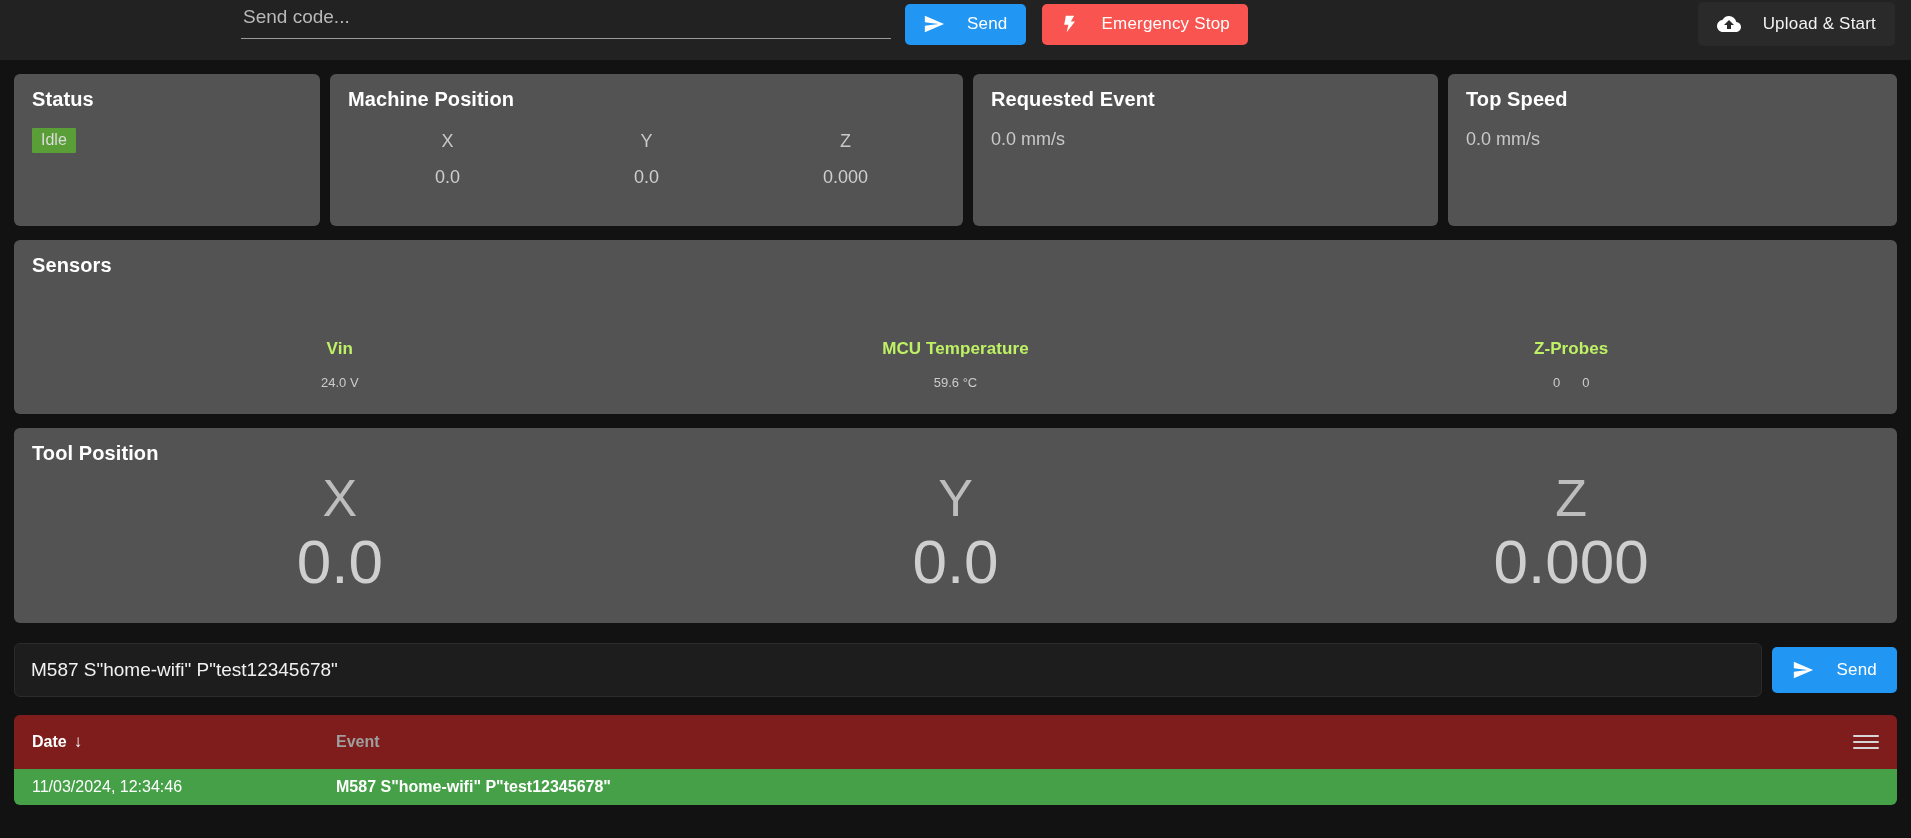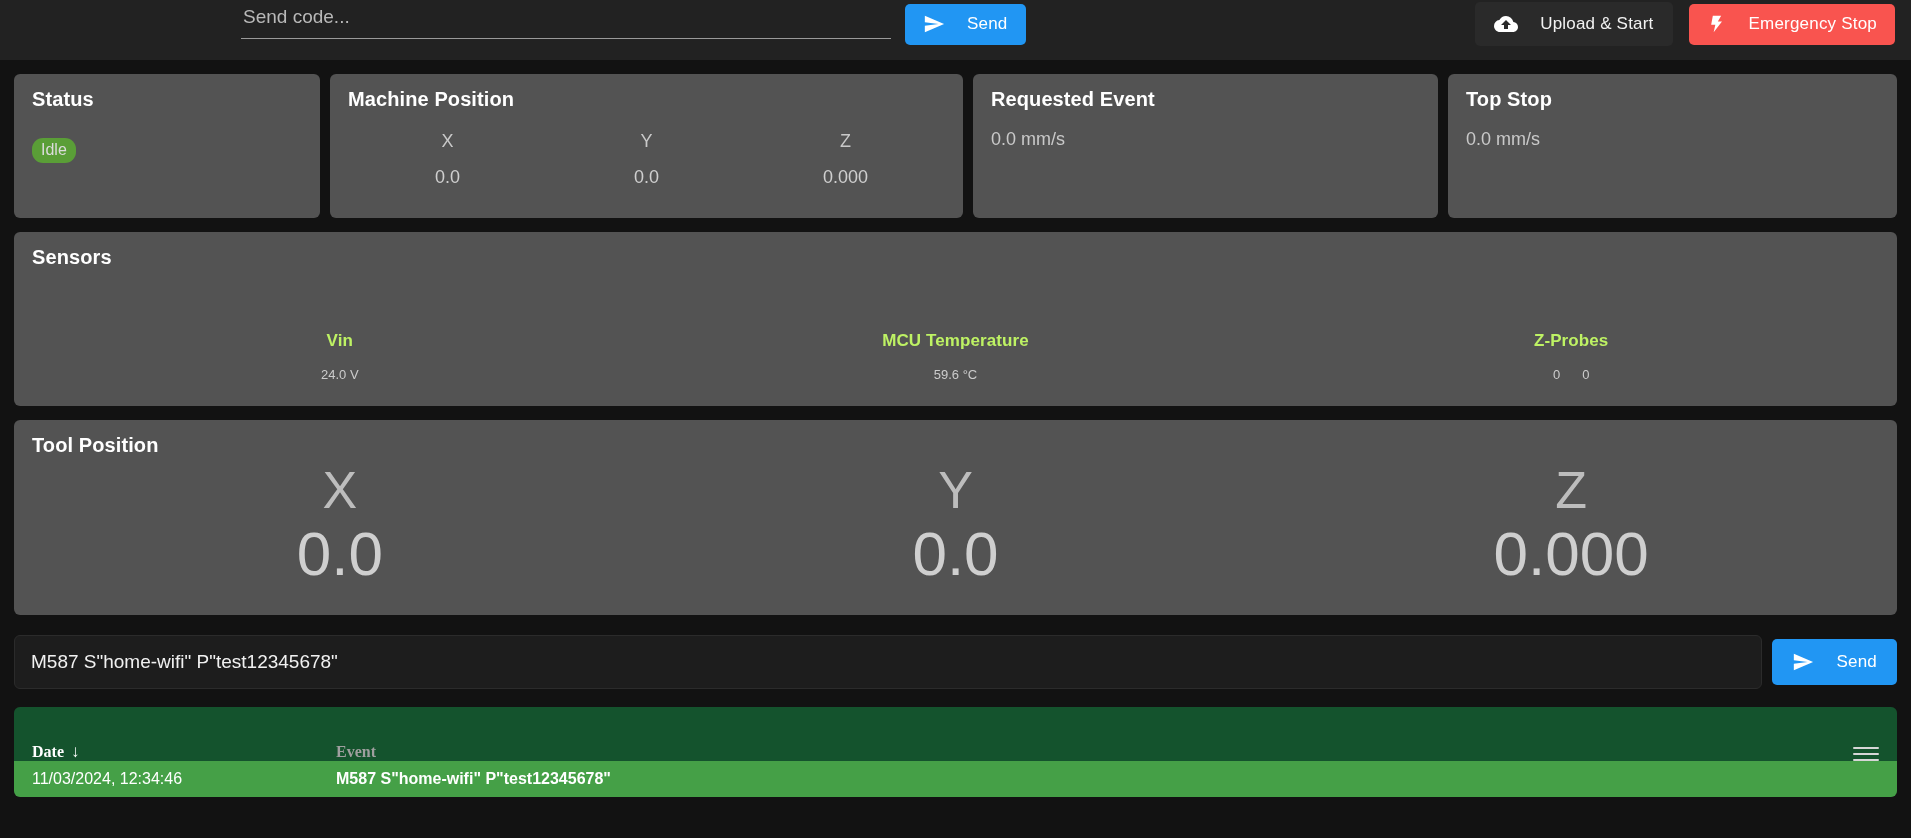--- a/index.html
+++ b/index.html
@@ -80,42 +80,42 @@
   .ico svg { display: block; }
 
   
   .content { padding: 0 14px; }
 
   .row { display: flex; gap: 10px; margin-top: 14px; }
 
   .card {
     background: #535353;
     border-radius: 6px;
-    padding: 14px 18px 28px 18px;
+    padding: 14px 18px 36px 18px;
     position: relative;
   }
   .card-title {
     font-size: 20px;
     font-weight: bold;
     color: #ffffff;
     letter-spacing: .1px;
   }
 
   .card-status { width: 306px; }
   .card-machine { flex: 0 0 633px; }
   .card-reqspeed { flex: 0 0 465px; }
   .card-topspeed { flex: 1 1 auto; }
 
   .badge-idle {
     display: inline-block;
-    margin-top: 27px;
+    margin-top: 17px;
     background: #5a9e37;
     color: #dcdcdc;
     font-size: 16px;
-    border-radius: 11px;
+    border-radius: 1px;
     padding: 2px 9px 3px 9px;
     line-height: 1.25;
   }
 
   .axis-grid {
     display: flex;
     margin-top: 18px;
     text-align: center;
   }
   .axis-col { flex: 1 1 0; }
@@ -209,25 +209,24 @@
 
   
   .table {
     margin-top: 18px;
     border-radius: 6px;
     overflow: hidden;
     background: #1e1e1e;
   }
   .thead {
     display: flex;
-    align-items: flex-end;
+    align-items: center;
     height: 54px;
     padding: 0 18px;
-    background: #14532d;
-    font-family: Liberation Serif, serif;
+    background: #7f1d1d;
   }
   .th-date {
     flex: 0 0 304px;
     font-size: 16px;
     font-weight: bold;
     color: #ffffff;
     display: flex;
     align-items: center;
     gap: 7px;
     cursor: pointer;
@@ -284,37 +283,37 @@
 
   <button class="btn btn-send">
     <span class="ico">
       <svg width="22" height="22" viewBox="0 0 24 24" fill="#ffffff">
         <path d="M2.01 21L23 12 2.01 3 2 10l15 2-15 2z"></path>
       </svg>
     </span>
     <span>Send</span>
   </button>
 
+  <button class="btn btn-estop">
+    <span class="ico">
+      <svg width="20" height="22" viewBox="0 0 24 24" fill="#ffffff">
+        <path d="M7 2h10l-4 7h5L8 22l2-9H5z"></path>
+      </svg>
+    </span>
+    <span>Emergency Stop</span>
+  </button>
+
   <button class="btn btn-upload">
     <span class="ico">
       <svg width="24" height="24" viewBox="0 0 24 24" fill="#ffffff">
         <path d="M19.35 10.04A7.49 7.49 0 0 0 12 4C9.11 4 6.6 5.64 5.35 8.04A5.994 5.994 0 0 0 0 14c0 3.31 2.69 6 6 6h13c2.76 0 5-2.24 5-5 0-2.64-2.05-4.78-4.65-4.96zM14 13v4h-4v-4H7l5-5 5 5h-3z"></path>
       </svg>
     </span>
     <span>Upload &amp; Start</span>
   </button>
-
-  <button class="btn btn-estop">
-    <span class="ico">
-      <svg width="20" height="22" viewBox="0 0 24 24" fill="#ffffff">
-        <path d="M7 2h10l-4 7h5L8 22l2-9H5z"></path>
-      </svg>
-    </span>
-    <span>Emergency Stop</span>
-  </button>
 </div>
 
 <div class="content">
 
   <div class="row">
 
     <div class="card card-status">
       <div class="card-title">Status</div>
       <span class="badge-idle">Idle</span>
     </div>
@@ -336,21 +335,21 @@
         </div>
       </div>
     </div>
 
     <div class="card card-reqspeed">
       <div class="card-title">Requested Event</div>
       <div class="speed-value">0.0 mm/s</div>
     </div>
 
     <div class="card card-topspeed">
-      <div class="card-title">Top Stop</div>
+      <div class="card-title">Top Speed</div>
       <div class="speed-value">0.0 mm/s</div>
     </div>
   </div>
 
   <div class="row">
     <div class="card card-sensors">
       <div class="card-title">Sensors</div>
       <div class="sensor-grid">
         <div class="sensor-col">
           <div class="sensor-label">Vin</div>

